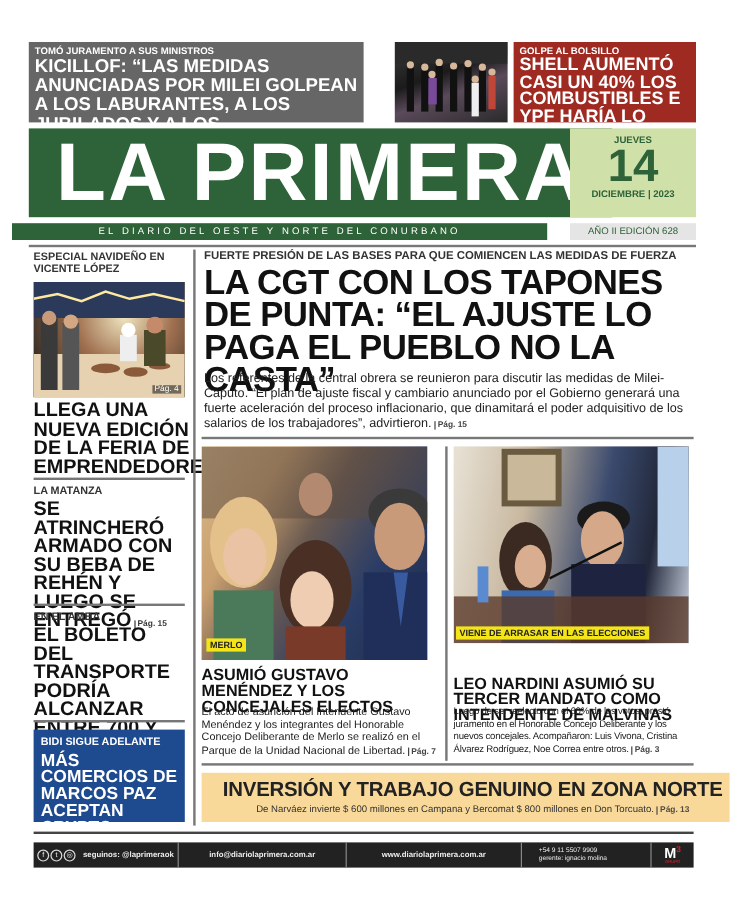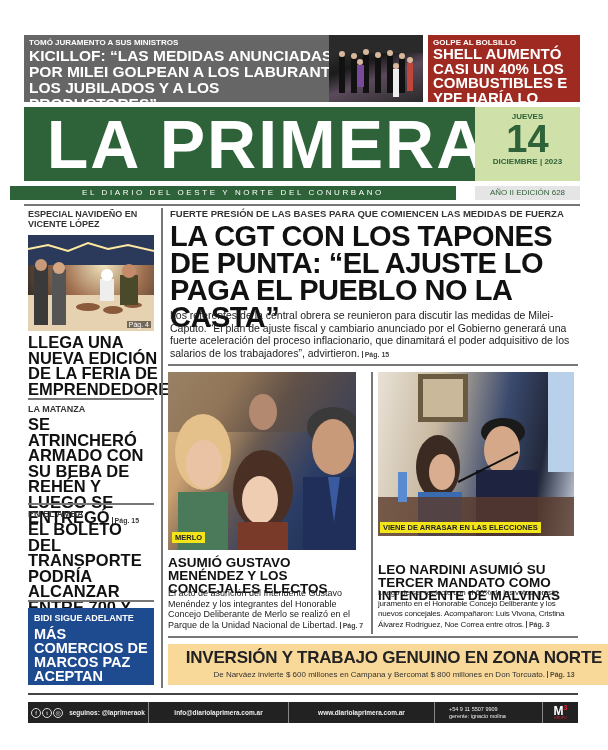--- a/index.html
+++ b/index.html
@@ -1,20 +1,20 @@
 <!DOCTYPE html>
 <html><head>
 <meta charset="utf-8">
 <style>
 *{box-sizing:border-box;margin:0;padding:0}
 body{width:608px;height:750px;background:#fff;font-family:"Liberation Sans",sans-serif;position:relative;overflow:hidden;color:#1a1a1a}
 .abs{position:absolute}
 .pag{font-size:7px;font-weight:bold;opacity:.85;border-left:1px solid currentColor;padding-left:2px;margin-left:2px;letter-spacing:0}
 
-#top-left{left:24px;top:35px;width:351px;height:67px;background:#666;color:#fff;padding:3px 5px}
+#top-left{left:24px;top:35px;width:279px;height:67px;background:#666;color:#fff;padding:3px 5px}
 #top-left .kicker{font-size:8px;font-weight:bold}
 #top-left .hl{font-size:15.5px;line-height:16px;font-weight:bold;margin-top:1px}
 #top-photo{left:329px;top:35px;width:94px;height:67px;background:linear-gradient(160deg,#3c3c3c,#1b1b1b 40%,#5a4a5a 60%,#2a2a2a);overflow:hidden}
 #top-right{left:428px;top:35px;width:152px;height:67px;background:#9e2a22;color:#fff;padding:3px 5px}
 #top-right .kicker{font-size:8px;font-weight:bold}
 #top-right .hl{font-size:15px;line-height:14.5px;font-weight:bold}
 
 #mast{left:24px;top:107px;width:486px;height:74px;background:#2e6238;color:#fff;display:flex;align-items:center;justify-content:center}
 #mast .logo{font-size:68px;font-weight:bold;letter-spacing:2px;line-height:1}
 #datebox{left:475px;top:107px;width:105px;height:74px;background:#cfe0a9;color:#2e6238;text-align:center;padding-top:5px}

